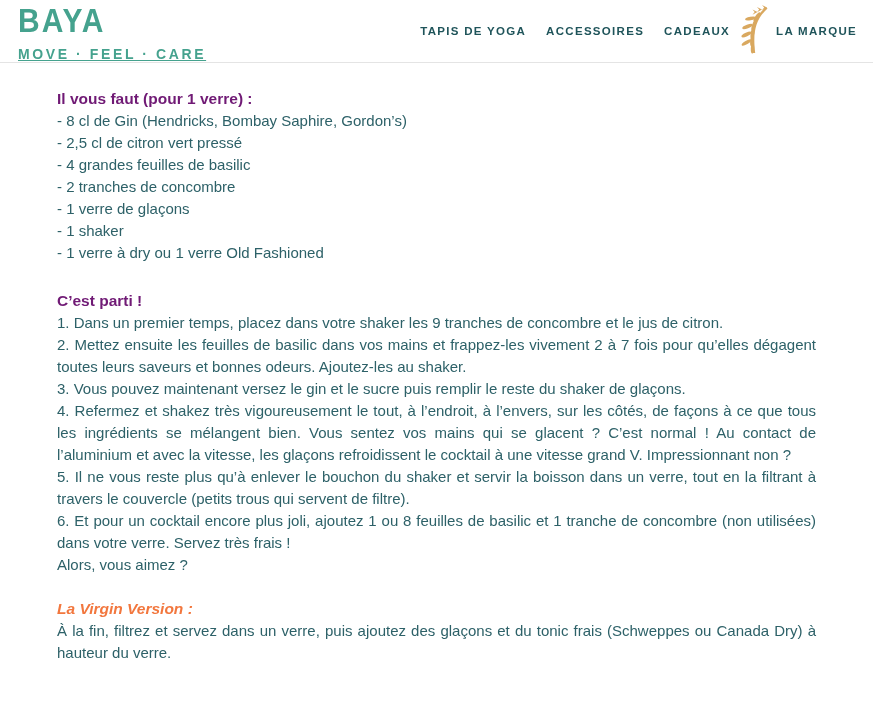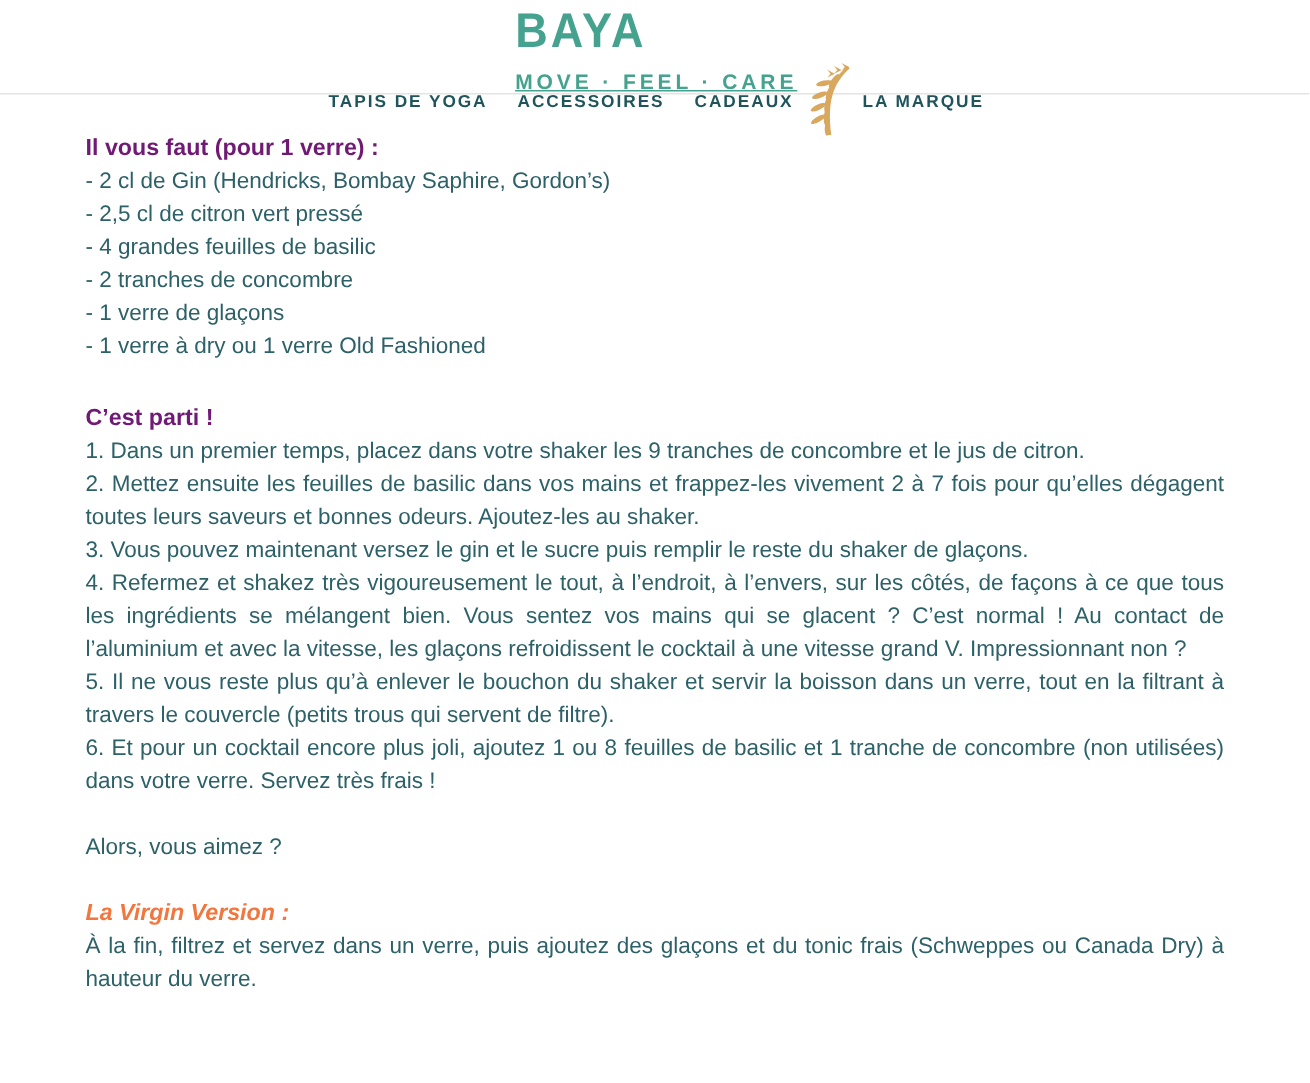--- a/index.html
+++ b/index.html
@@ -15,21 +15,20 @@
   
   .header {
     position: relative;
     height: 63px;
     background: #ffffff;
     border-bottom: 1px solid #e4e4e4;
     display: flex;
     align-items: center;
     justify-content: space-between;
     padding: 0 16px 0 18px;
-    flex-direction: column;
   }
   .brand { display: block; text-decoration: none; cursor: pointer; padding-top: 4px; }
   .brand-name {
     font-size: 30px;
     font-weight: 700;
     letter-spacing: 2px;
     color: #45a28e;
     line-height: 32px;
     transform: scaleY(1.08);
     transform-origin: left top;
@@ -83,21 +82,21 @@
     line-height: 22px;
   }
   .section-heading.orange {
     color: #f2773e;
     font-style: italic;
   }
   .ingredients { list-style: none; }
   .ingredients li { line-height: 22px; }
   .steps-heading { margin-top: 26px; }
   .step { text-align: justify; }
-  .question { margin-top: 22px; }
+  .question { }
   .virgin-heading { margin-top: 22px; }
   .virgin-line { text-align: justify; }
 </style>
 </head>
 <body>
 
 <header class="header">
   <a class="brand">
     <span class="brand-name">BAYA</span>
     <span class="brand-tagline">MOVE · FEEL · CARE</span>
@@ -132,25 +131,26 @@
     </a>
     <a class="nav-item">LA MARQUE</a>
   </nav>
 </header>
 
 <main class="article">
 
   <h2 class="section-heading">Il vous faut (pour 1 verre) :</h2>
 
   <ul class="ingredients">
-    <li>- 2 cl de Gin (Hendricks, Bombay Saphire, Gordon’s)</li>
+    <li>- 8 cl de Gin (Hendricks, Bombay Saphire, Gordon’s)</li>
     <li>- 2,5 cl de citron vert pressé</li>
     <li>- 4 grandes feuilles de basilic</li>
     <li>- 2 tranches de concombre</li>
     <li>- 1 verre de glaçons</li>
+    <li>- 1 shaker</li>
     <li>- 1 verre à dry ou 1 verre Old Fashioned</li>
   </ul>
 
   <h2 class="section-heading steps-heading">C’est parti !</h2>
 
   <div>
     <p class="step">1. Dans un premier temps, placez dans votre shaker les 9 tranches de concombre et le jus de citron.</p>
     <p class="step">2. Mettez ensuite les feuilles de basilic dans vos mains et frappez-les vivement 2 à 7 fois pour qu’elles dégagent toutes leurs saveurs et bonnes odeurs. Ajoutez-les au shaker.</p>
     <p class="step">3. Vous pouvez maintenant versez le gin et le sucre puis remplir le reste du shaker de glaçons.</p>
     <p class="step">4. Refermez et shakez très vigoureusement le tout, à l’endroit, à l’envers, sur les côtés, de façons à ce que tous les ingrédients se mélangent bien. Vous sentez vos mains qui se glacent ? C’est normal ! Au contact de l’aluminium et avec la vitesse, les glaçons refroidissent le cocktail à une vitesse grand V. Impressionnant non ?</p>

